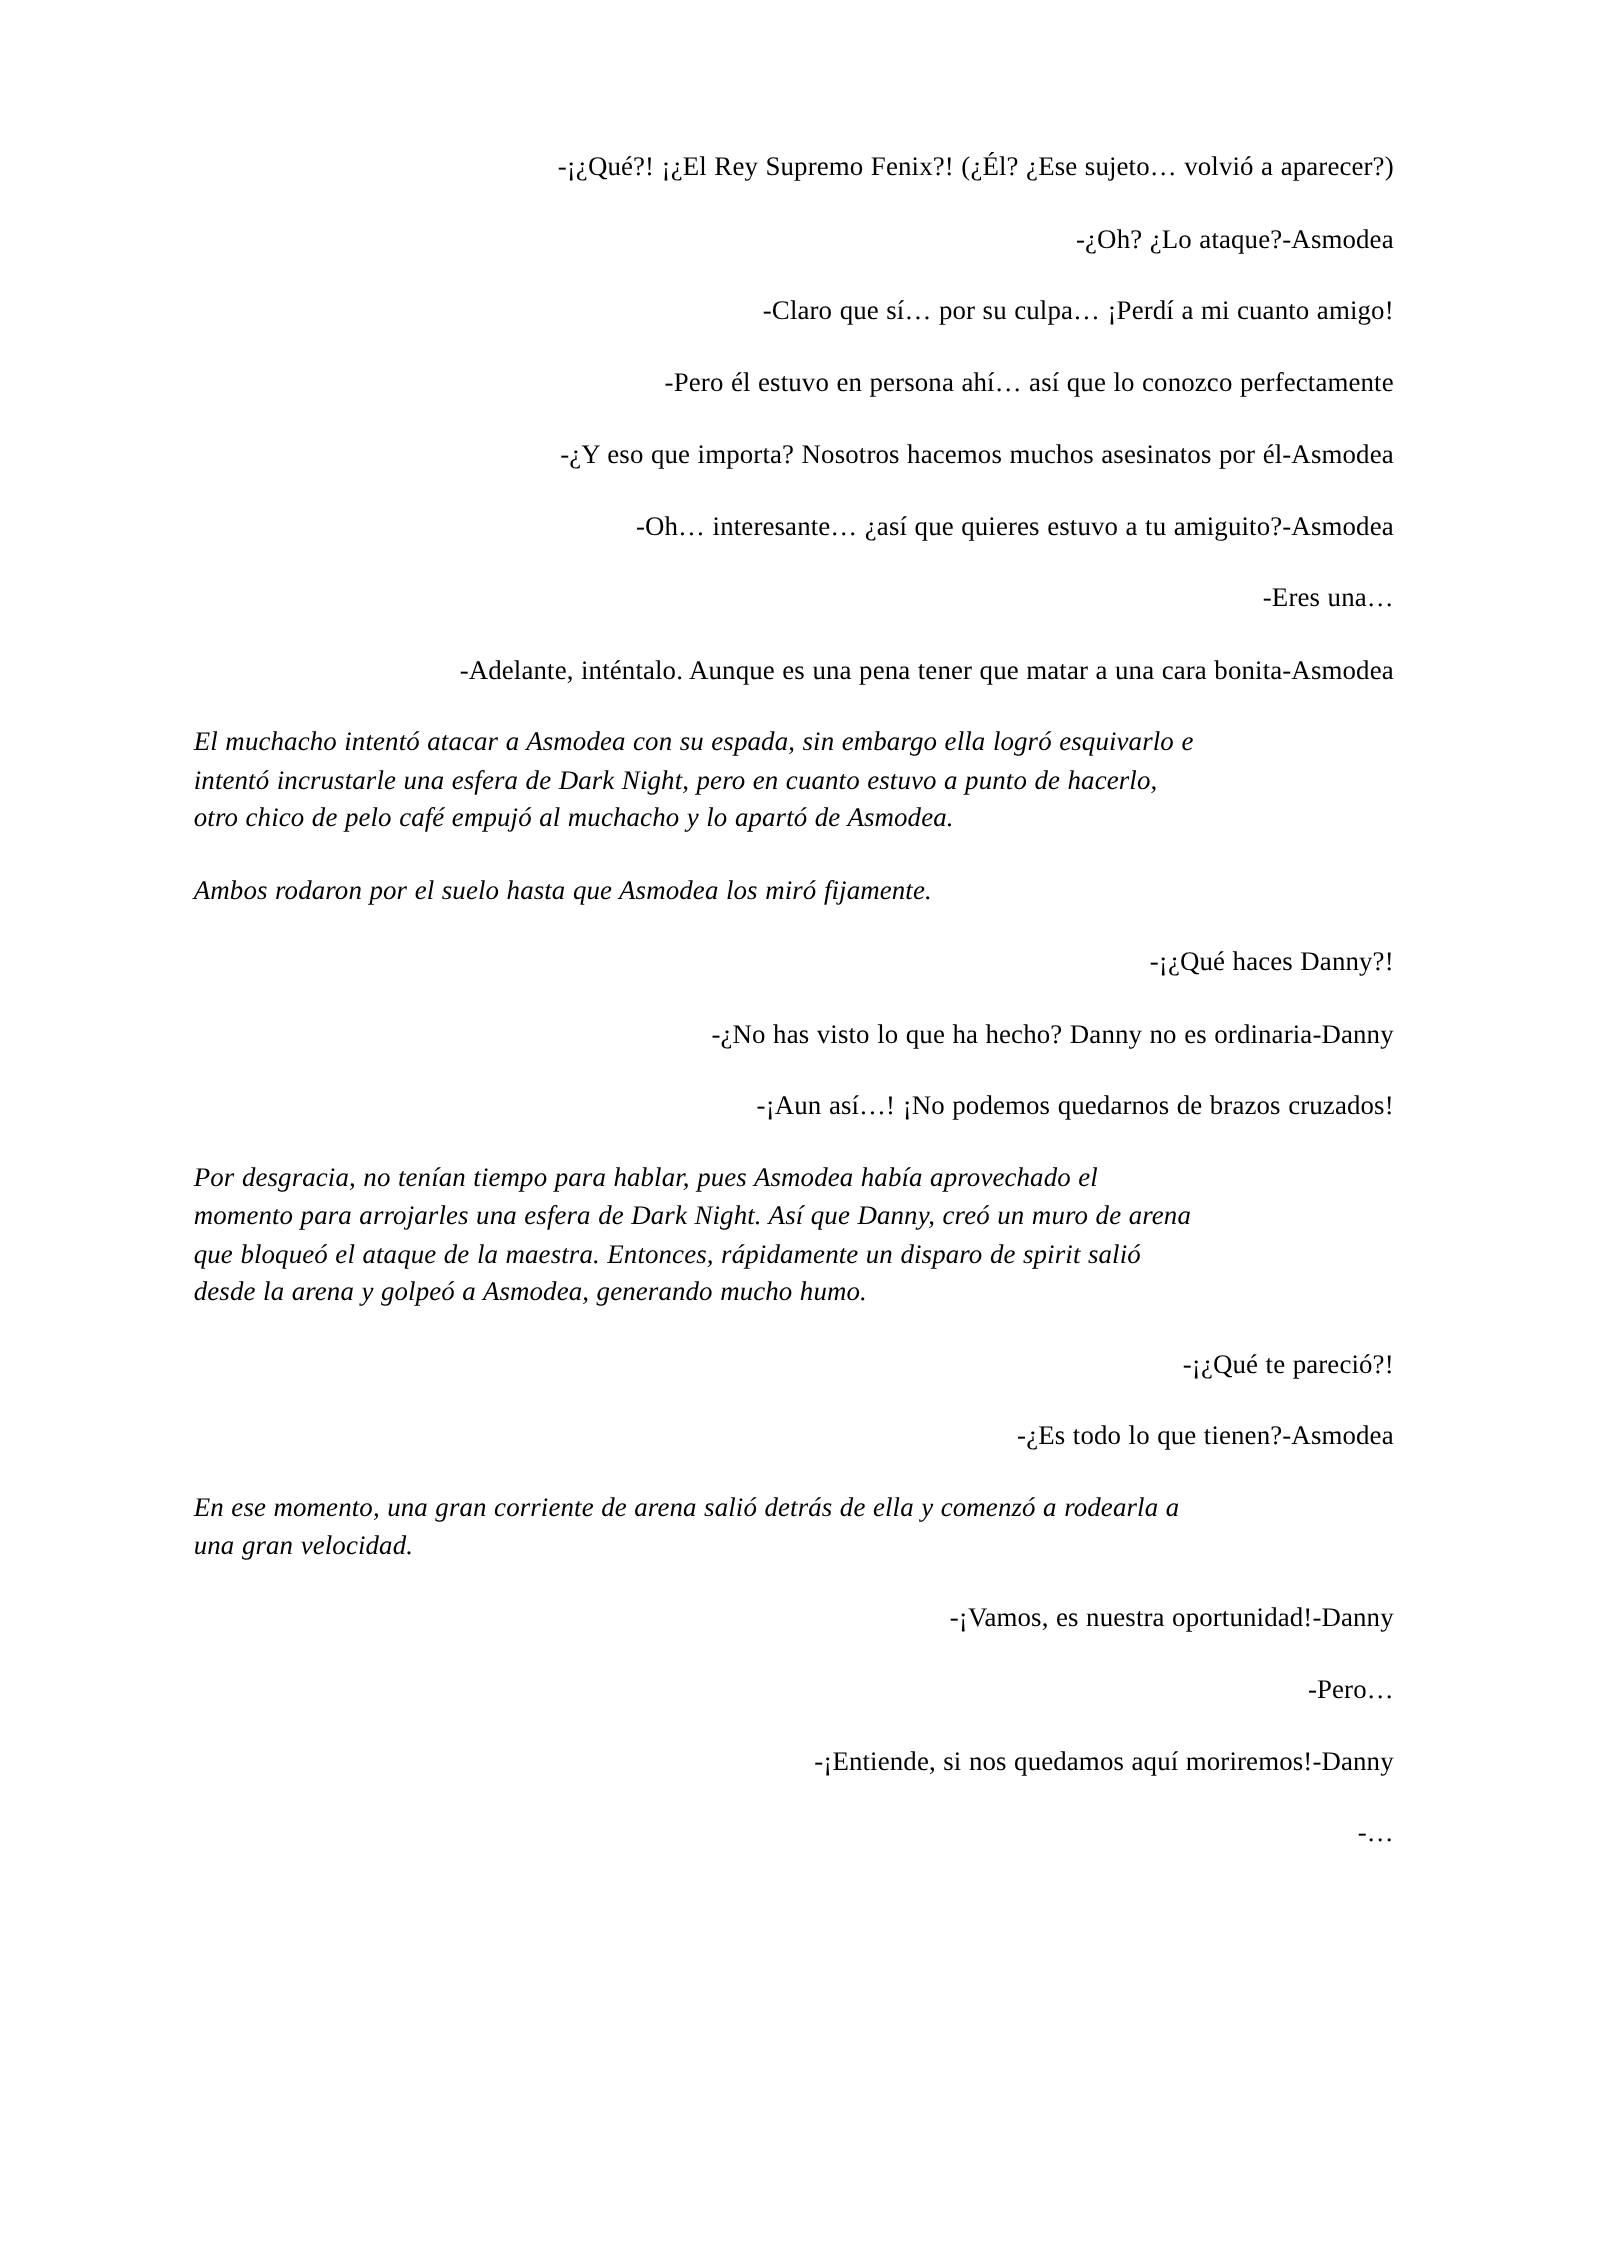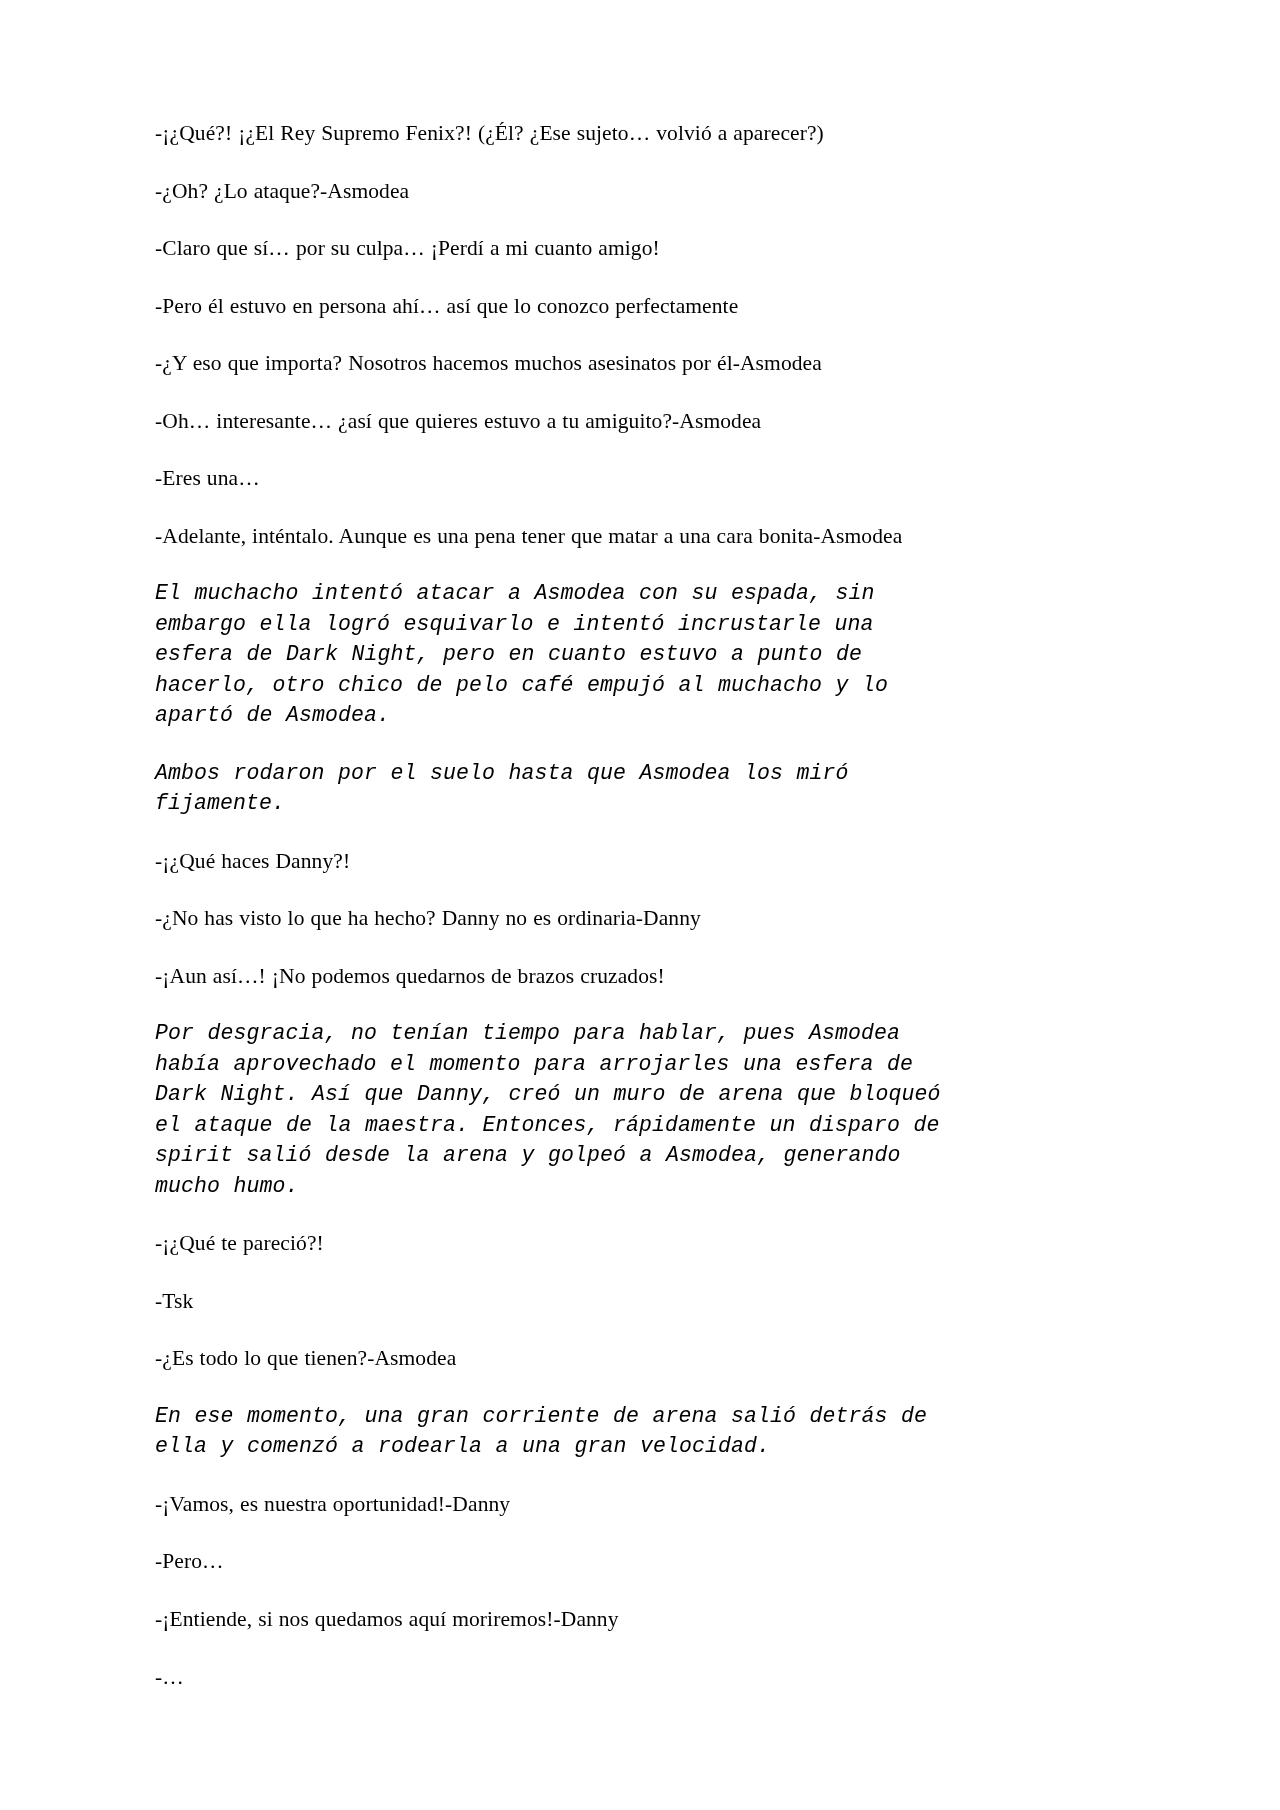--- a/index.html
+++ b/index.html
@@ -32,24 +32,24 @@
     margin: 0 0 27px 0;
     font-size: 21.5px;
     line-height: 1.42;
     letter-spacing: 0.1px;
     text-align: left;
     word-spacing: 0.5px;
   }
   p.para.narr {
     font-style: italic;
     width: 800px;
-    font-family: Liberation Mono, monospace;
   }
   p.para.dlg {
     font-style: normal;
+    text-align: right;
   }
   p.para.last {
     margin-bottom: 0;
   }
 </style>
 </head>
 <body>
 
 <div class="page">
   <div class="doc-body">
@@ -62,21 +62,20 @@
     <p class="para dlg">-Oh… interesante… ¿así que quieres estuvo a tu amiguito?-Asmodea</p>
     <p class="para dlg">-Eres una…</p>
     <p class="para dlg">-Adelante, inténtalo. Aunque es una pena tener que matar a una cara bonita-Asmodea</p>
     <p class="para narr">El muchacho intentó atacar a Asmodea con su espada, sin embargo ella logró esquivarlo e intentó incrustarle una esfera de Dark Night, pero en cuanto estuvo a punto de hacerlo, otro chico de pelo café empujó al muchacho y lo apartó de Asmodea.</p>
     <p class="para narr">Ambos rodaron por el suelo hasta que Asmodea los miró fijamente.</p>
     <p class="para dlg">-¡¿Qué haces Danny?!</p>
     <p class="para dlg">-¿No has visto lo que ha hecho? Danny no es ordinaria-Danny</p>
     <p class="para dlg">-¡Aun así…! ¡No podemos quedarnos de brazos cruzados!</p>
     <p class="para narr">Por desgracia, no tenían tiempo para hablar, pues Asmodea había aprovechado el momento para arrojarles una esfera de Dark Night. Así que Danny, creó un muro de arena que bloqueó el ataque de la maestra. Entonces, rápidamente un disparo de spirit salió desde la arena y golpeó a Asmodea, generando mucho humo.</p>
     <p class="para dlg">-¡¿Qué te pareció?!</p>
-    <p class="para dlg">-Tsk</p>
     <p class="para dlg">-¿Es todo lo que tienen?-Asmodea</p>
     <p class="para narr">En ese momento, una gran corriente de arena salió detrás de ella y comenzó a rodearla a una gran velocidad.</p>
     <p class="para dlg">-¡Vamos, es nuestra oportunidad!-Danny</p>
     <p class="para dlg">-Pero…</p>
     <p class="para dlg">-¡Entiende, si nos quedamos aquí moriremos!-Danny</p>
     <p class="para dlg last">-…</p>
 
   </div>
 </div>
 

